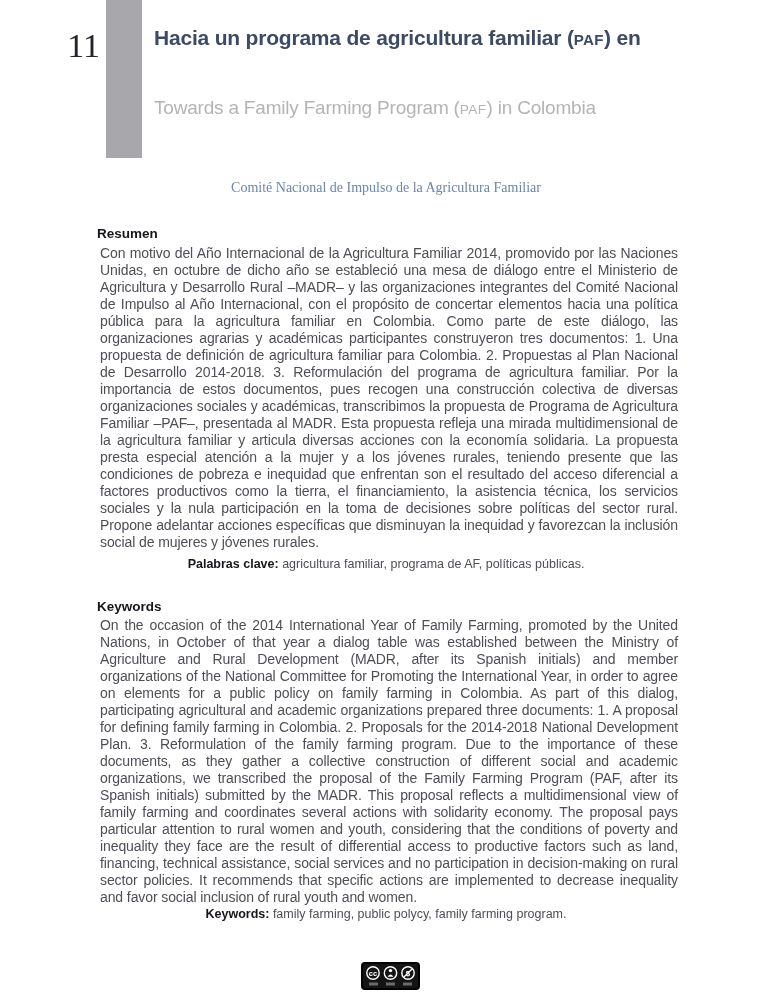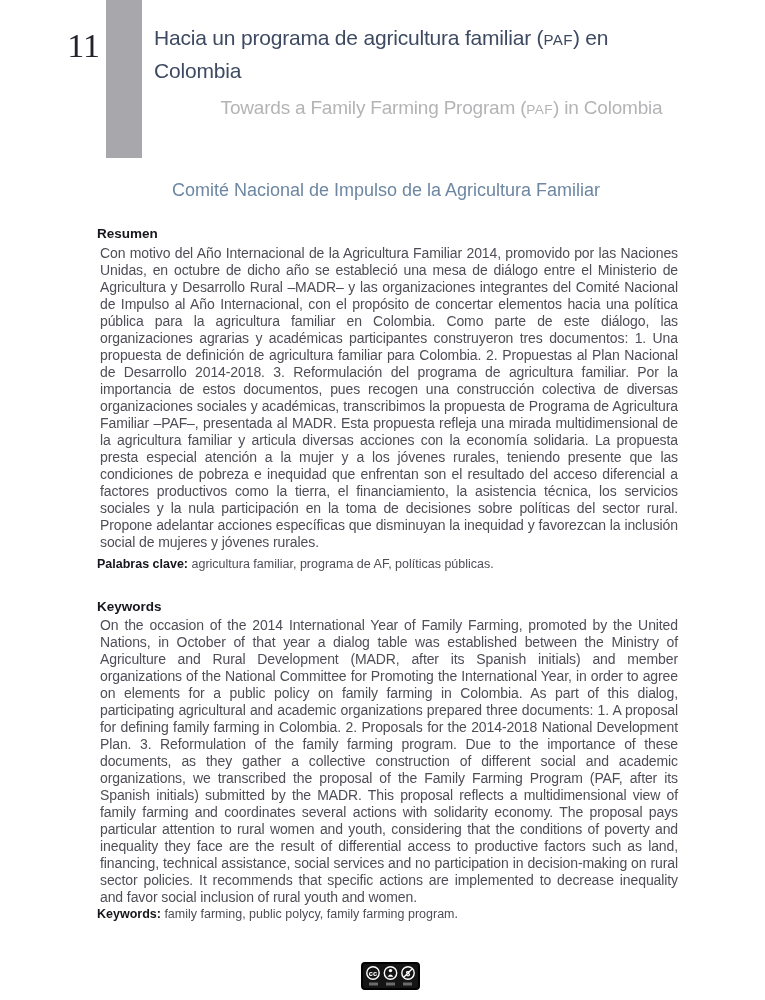--- a/index.html
+++ b/index.html
@@ -29,48 +29,48 @@
     font-size: 34px;
     line-height: 1;
     color: #23232b;
   }
   .chapter-title {
     position: absolute;
     left: 154px; top: 22px;
     width: 575px;
     margin: 0;
     font-size: 21px;
-    font-weight: normal;
+    font-weight: bold;
     letter-spacing: -0.2px;
     line-height: 31px;
     color: #3d4a61;
   }
   .chapter-title .line { display: block; white-space: nowrap; }
   .sc { font-size: 0.72em; letter-spacing: 0.4px; }
   .chapter-subtitle {
     position: absolute;
     left: 154px; top: 97px;
     width: 575px;
     margin: 0;
     font-size: 19px;
     font-weight: normal;
     letter-spacing: -0.2px;
     color: #b4b4b6;
     white-space: nowrap;
-    text-align: center;
   }
 
   
   .author-line {
     position: absolute;
     left: 97px; top: 180px;
     width: 578px;
     text-align: center;
-    font-size: 18px;
+    font-size: 14px;
     color: #6d86a2;
+    font-family: Liberation Serif, serif;
   }
 
   
   .section-heading {
     position: absolute;
     left: 97px;
     margin: 0;
     font-size: 13.5px;
     font-weight: bold;
     color: #17161c;
@@ -94,20 +94,21 @@
   .par-abstract { top: 617px; }
 
   .keywords-line {
     position: absolute;
     left: 97px;
     width: 578px;
     margin: 0;
     font-size: 12.5px;
     line-height: 17px;
     color: #4f4d56;
+    text-align: center;
   }
   .kw-es { top: 556px; }
   .kw-en { top: 906px; }
   .kw-label { font-weight: bold; color: #17161c; }
 
   
   .license-badge {
     position: absolute;
     left: 361px; top: 962px;
     width: 69px; height: 28px;
@@ -116,21 +117,20 @@
 </head>
 <body>
 
 <div class="page">
 
   <div class="chapter-bar"></div>
   <div class="chapter-number">11</div>
 
   <h1 class="chapter-title">
     <span class="line"><span>Hacia un programa de agricultura familiar (</span><span class="sc">PAF</span><span>)  en</span></span>
-    <span class="line">Colombia</span>
   </h1>
 
   <h2 class="chapter-subtitle"><span>Towards a Family Farming Program (</span><span class="sc">PAF</span><span>) in Colombia</span></h2>
 
   <div class="author-line">Comité Nacional de Impulso de la Agricultura Familiar</div>
 
   <h3 class="section-heading heading-resumen">Resumen</h3>
   <p class="body-par par-resumen" lang="es">Con motivo del Año Internacional de la Agricultura Familiar 2014, promovido por las Naciones Unidas, en octubre de dicho año se estableció una mesa de diálogo entre el Ministerio de Agricultura y Desarrollo Rural –MADR– y las organizaciones integrantes del Comité Nacional de Impulso al Año Internacional, con el propósito de concertar elementos hacia una política pública para la agricultura familiar en Colombia. Como parte de este diálogo, las organizaciones agrarias y académicas participantes construyeron tres documentos: 1. Una propuesta de definición de agricultura familiar para Colombia. 2. Propuestas al Plan Nacional de Desarrollo 2014-2018. 3. Reformulación del programa de agricultura familiar. Por la importancia de estos documentos, pues recogen una construcción colectiva de diversas organizaciones sociales y académicas, transcribimos la propuesta de Programa de Agricultura Familiar –PAF–, presentada al MADR. Esta propuesta refleja una mirada multidimensional de la agricultura familiar y articula diversas acciones con la economía solidaria. La propuesta presta especial atención a la mujer y a los jóvenes rurales, teniendo presente que las condiciones de pobreza e inequidad que enfrentan son el resultado del acceso diferencial a factores productivos como la tierra, el financiamiento, la asistencia técnica, los servicios sociales y la nula participación en la toma de decisiones sobre políticas del sector rural. Propone adelantar acciones específicas que disminuyan la inequidad y favorezcan la inclusión social de mujeres y jóvenes rurales.</p>
   <p class="keywords-line kw-es"><span class="kw-label">Palabras clave:</span><span> agricultura familiar, programa de AF, políticas públicas.</span></p>
 

